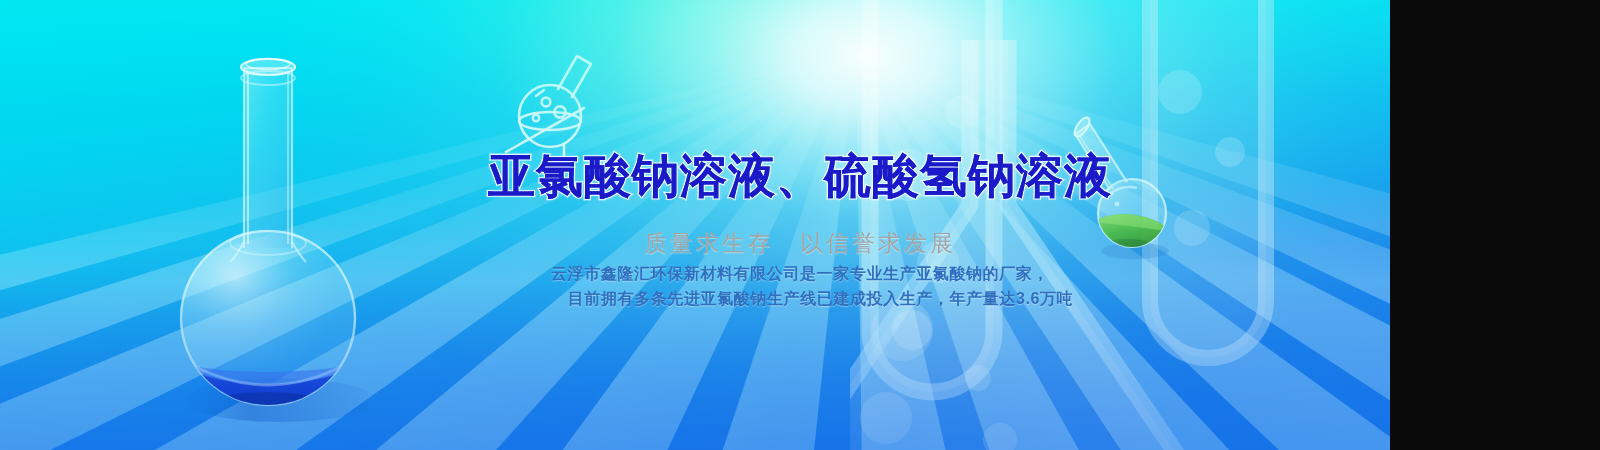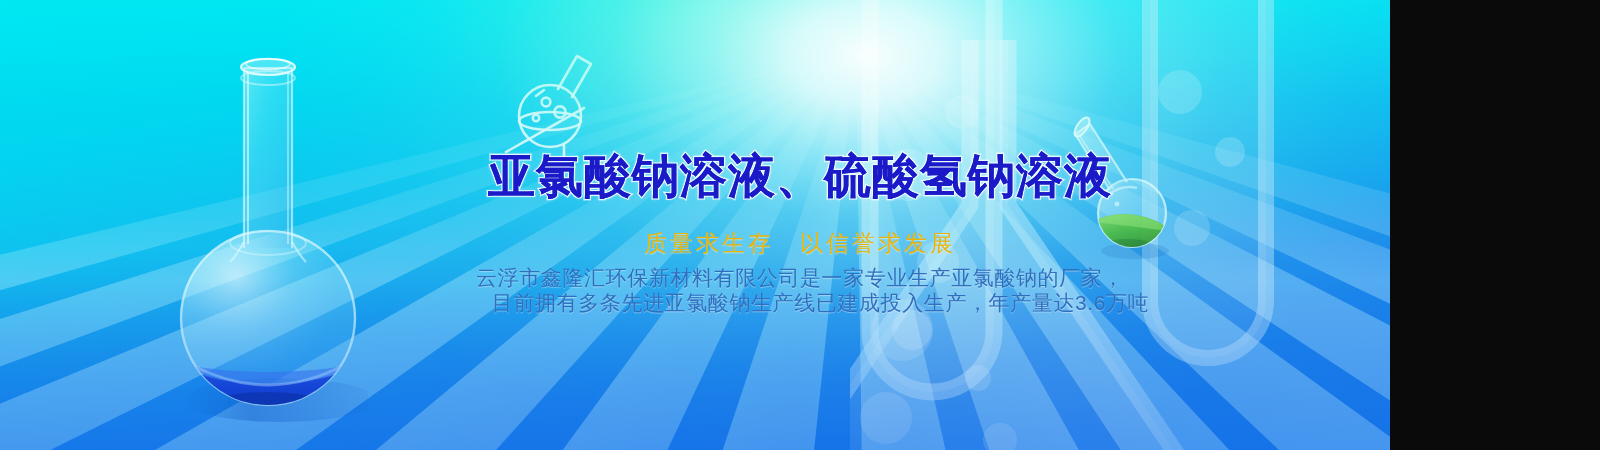--- a/index.html
+++ b/index.html
@@ -151,30 +151,30 @@
     line-height: 1.18;
     white-space: nowrap;
   }
   .subtitle {
     position: absolute;
     left: 0; right: 0; top: 228px;
     text-align: center;
     font-size: 23px;
     font-weight: normal;
     letter-spacing: 3px;
-    color: #eab308;
+    color: #a3a3a3;
     white-space: nowrap;
     text-shadow: 0 1px 1px rgba(255,255,255,0.45);
   }
   .desc {
     position: absolute;
     left: 0; right: 0;
     text-align: center;
-    font-size: 21px;
-    font-weight: normal;
+    font-size: 16px;
+    font-weight: bold;
     letter-spacing: 0.6px;
     color: #2f6fbe;
     white-space: nowrap;
     text-shadow: 0 1px 1px rgba(255,255,255,0.40);
   }
   .desc-l1 { top: 264px; }
   .desc-l2 { top: 289px; padding-left: 41px; }
 
   
   .bottom-tint {

